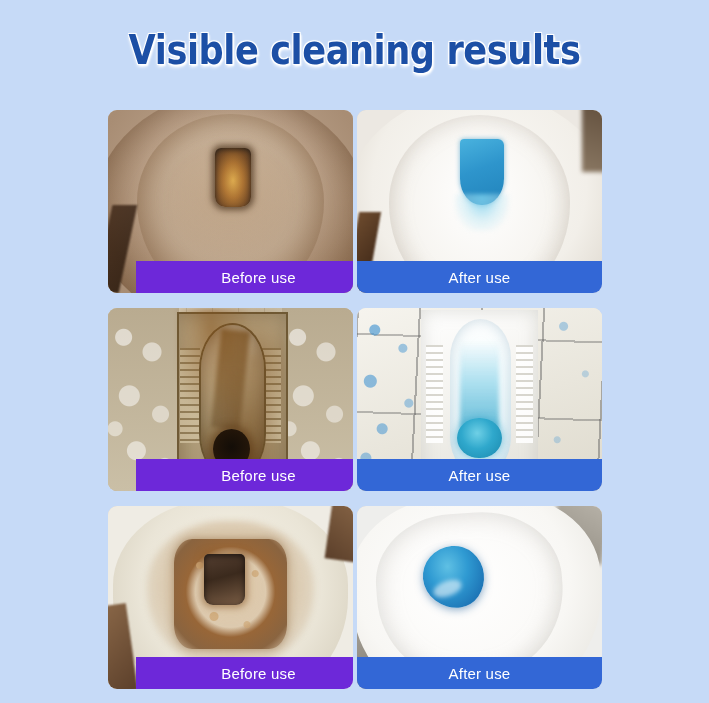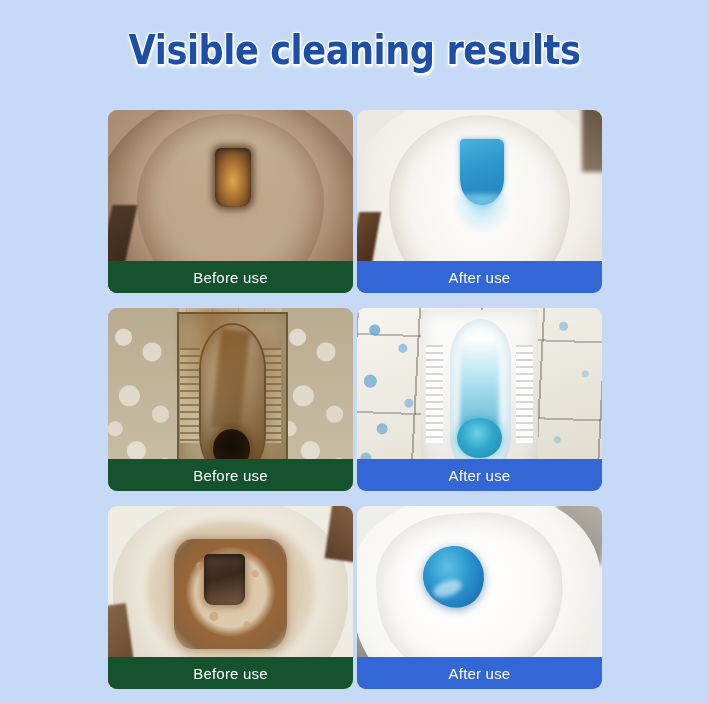--- a/index.html
+++ b/index.html
@@ -74,21 +74,21 @@
     height: 32px;
     display: flex;
     align-items: center;
     justify-content: center;
     color: #ffffff;
     font-size: 15px;
     font-family: "Liberation Sans", sans-serif;
     letter-spacing: 0.2px;
     box-sizing: border-box;
   }
-  .label-before { background: #14532d; }
+  .label-before { background: #6d28d9; margin-left: 28px; }
   .label-after  { background: #3367d6; }
 
   
 
   
   .p-r1l { background: #c2a88f; }
   .p-r1l .rim {
     position: absolute;
     left: -6%; top: -10%; width: 112%; height: 128%;
     border-radius: 50% 50% 48% 48%/ 52% 52% 48% 48%;

